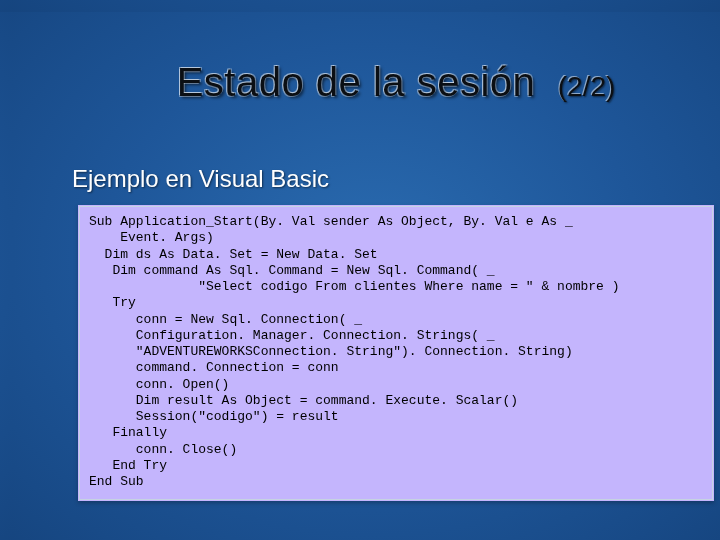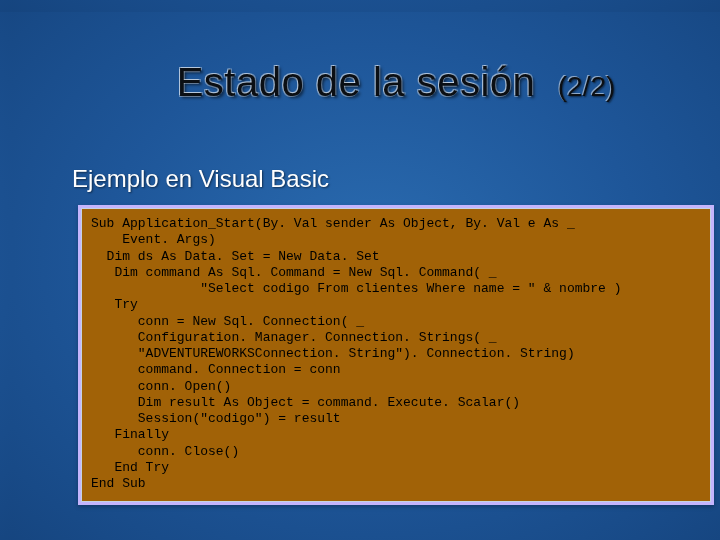--- a/index.html
+++ b/index.html
@@ -41,22 +41,22 @@
       -1px -1px 0 rgba(255,255,255,0.5),
        1px  1px 2px rgba(0,0,0,0.55);
   }
   .subtitle {
     font-size: 24px;
     color: #fff;
     margin: 0 0 10px 6px;
     text-shadow: 1px 1px 2px rgba(0,0,0,0.5);
   }
   .code-box {
-    background: #a16207;
-    border: 3px solid #c4b5fd;
+    background: #c4b5fd;
+    border: 1px solid #c4b5fd;
     box-shadow: inset 0 0 0 1px #c6d3e2, 0 2px 4px rgba(0,0,0,0.25);
     padding: 8px 10px 10px 10px;
     color: #000;
     font-family: "Courier New", Courier, monospace;
     font-size: 13px;
     line-height: 1.25;
     white-space: pre;
   }
 </style>
 </head>

